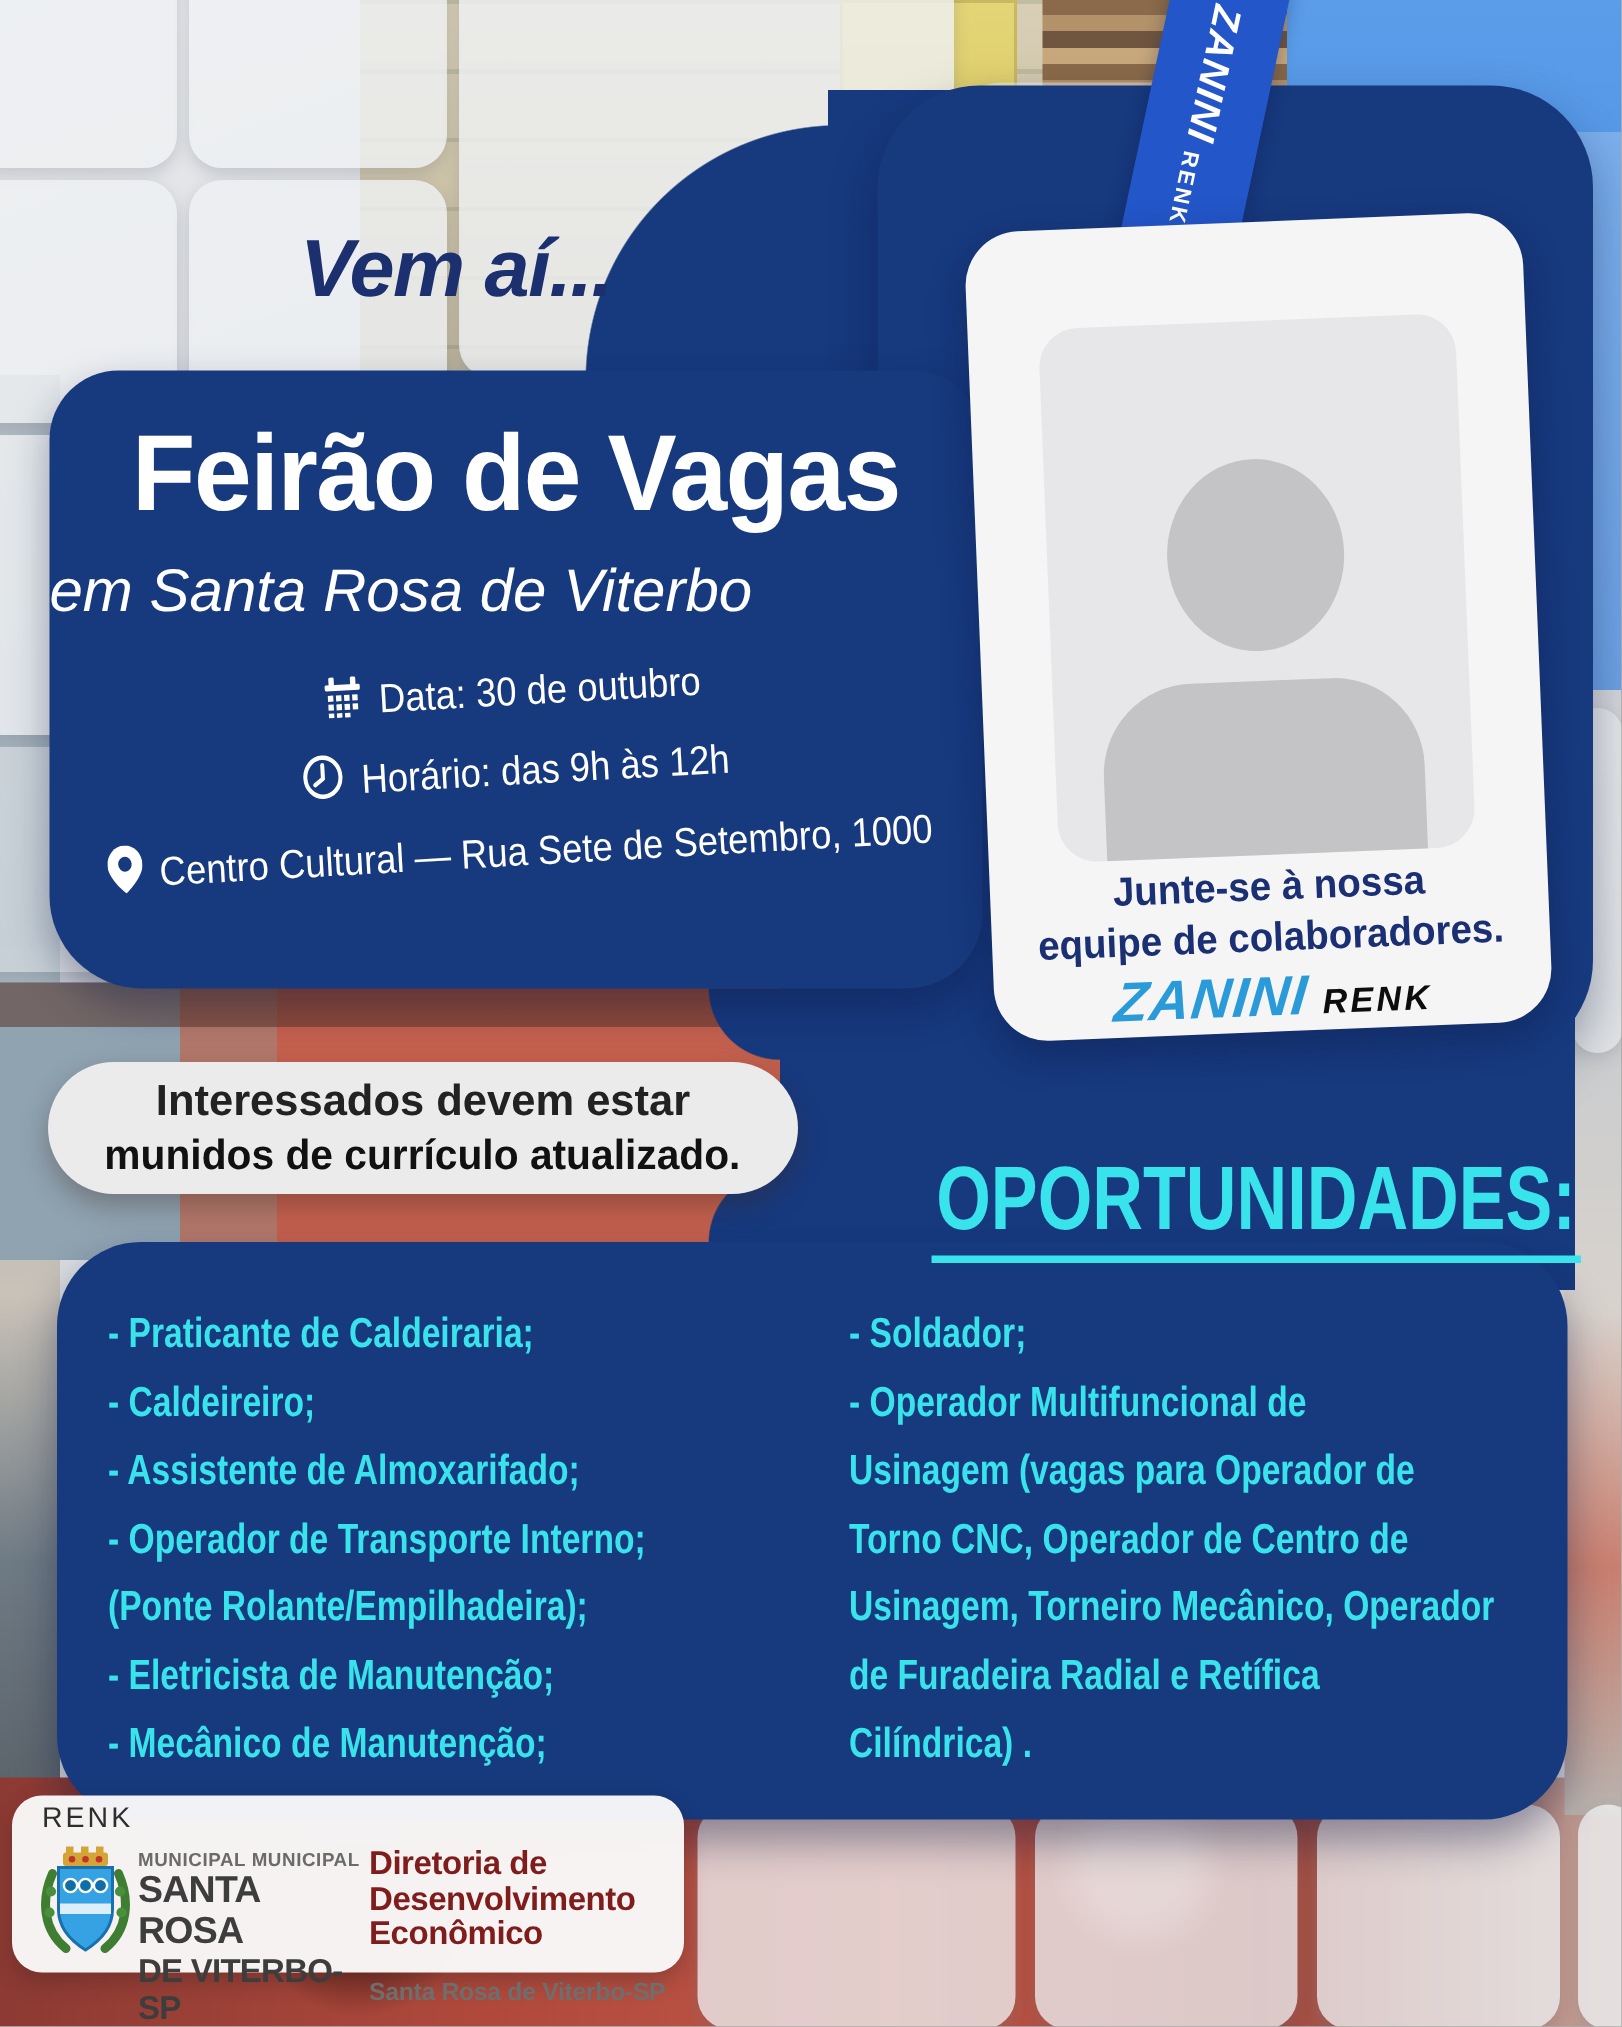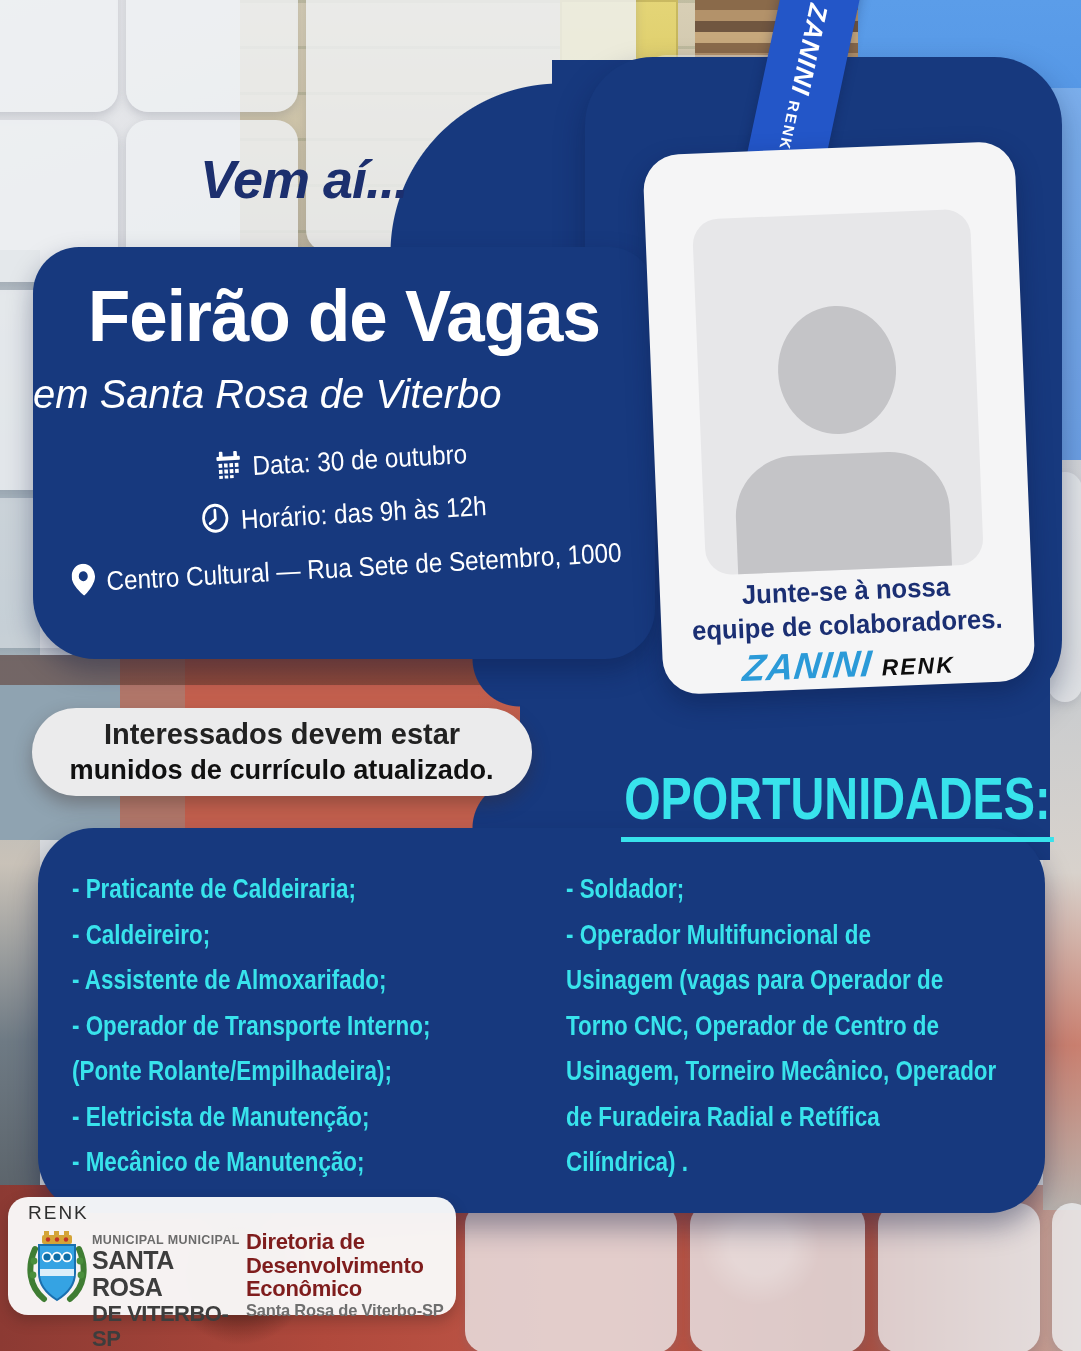--- a/index.html
+++ b/index.html
@@ -124,21 +124,21 @@
   .footer{left:8px;top:1197px;width:448px;height:118px;background:rgba(250,250,250,.96);
     border-radius:20px;box-shadow:0 6px 14px rgba(50,30,25,.3);}
   .apoio{position:absolute;left:20px;top:5px;font-size:19px;font-weight:500;color:#2e2e2e;letter-spacing:2px;}
   .crest{position:absolute;left:18px;top:30px;}
   .org-block{position:absolute;left:84px;top:36px;width:156px;}
   .org-eyebrow{font-size:12.5px;font-weight:700;color:#6b6b6b;letter-spacing:.4px;}
   .org-name1{font-size:25px;font-weight:800;color:#3d3d3d;letter-spacing:-.5px;line-height:27px;}
   .org-name2{font-size:22px;font-weight:800;color:#3d3d3d;letter-spacing:-.5px;line-height:25px;}
   .dept-block{position:absolute;left:238px;top:33px;width:205px;}
   .dept-line{font-size:22px;font-weight:700;color:#7f1d1d;line-height:23.5px;letter-spacing:-.3px;}
-  .dept-sub{font-size:16.5px;font-weight:700;color:#6e6e6e;margin-top:0;letter-spacing:-.2px;}
+  .dept-sub{font-size:16.5px;font-weight:700;color:#6e6e6e;margin-top:18px;letter-spacing:-.2px;}
 </style>
 </head>
 <body>
 
 <div id="canvas">
 
   <div class="ph ph-topleft"></div>
   <div class="ph ph-topmid"></div>
   <div class="ph ph-crane"></div>
   <div class="ph ph-pipes"></div>

